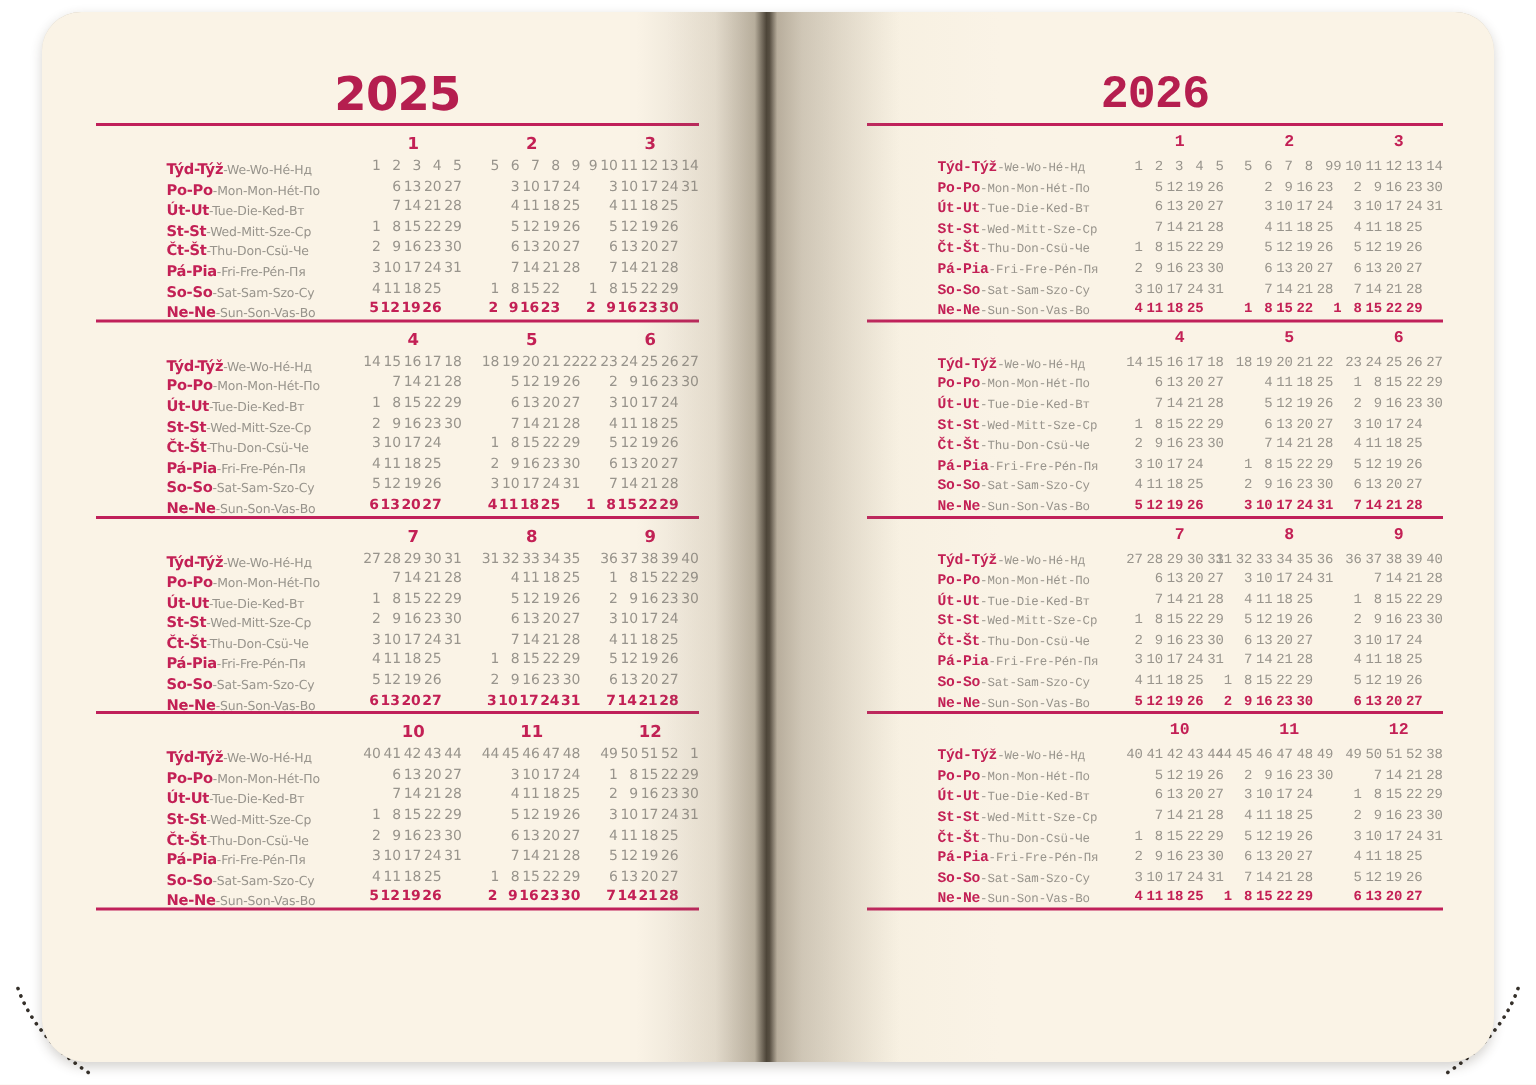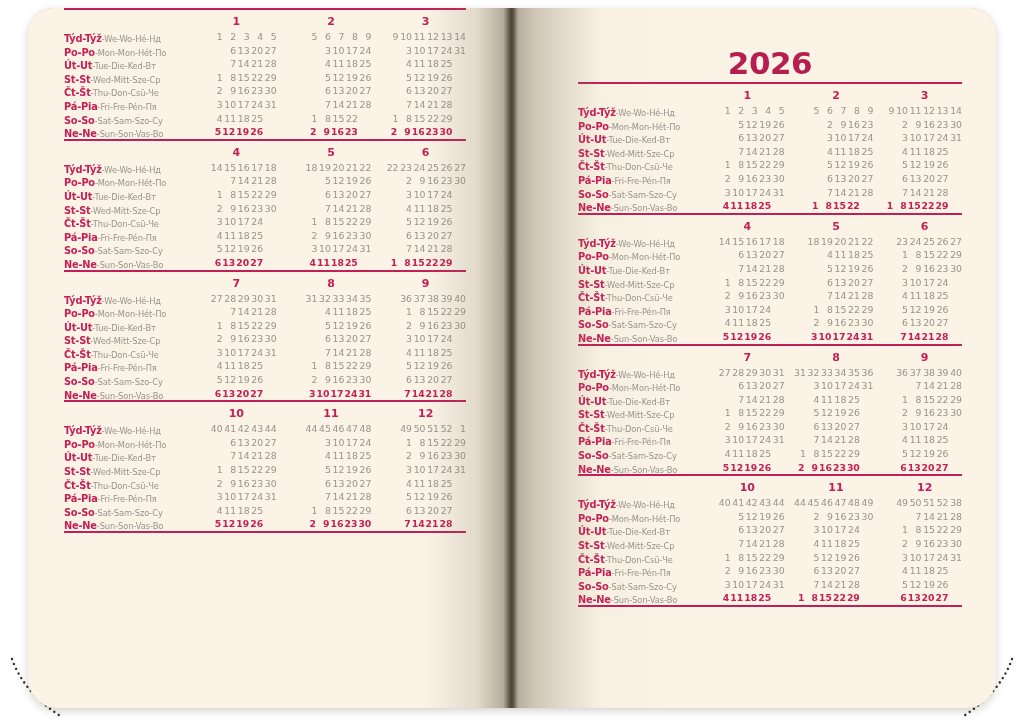--- a/index.html
+++ b/index.html
@@ -21,21 +21,21 @@
   .book{
     position:absolute;left:28px;top:8px;width:968px;height:700px;z-index:2;
     border-radius:26px 26px 30px 30px;
     display:flex;background:var(--page);overflow:hidden;
     box-shadow:0 3px 8px rgba(60,50,35,.22),
                inset 0 16px 18px -14px rgba(95,82,60,.5),
                inset 0 -14px 16px -14px rgba(95,82,60,.3);
   }
   .page{position:relative;width:50%;height:100%;}
   .page-left{padding:0 46px 0 36px;background:linear-gradient(90deg,#faf3e6 0%,#faf3e6 86%,#f1e9d9 100%);}
-  .page-right{padding:0 34px 16px 66px;background:linear-gradient(90deg,#eee5d4 0%,#f7f0e1 16%,#faf3e6 32%);}
+  .page-right{padding:0 34px 16px 66px;background:linear-gradient(90deg,#eee5d4 0%,#f7f0e1 16%,#faf3e6 32%);font-family:Liberation Mono, monospace;}
 
   .gutter{
     position:absolute;left:50%;top:0;bottom:0;width:176px;transform:translateX(-50%);
     pointer-events:none;z-index:4;
     background:linear-gradient(90deg,
       rgba(124,112,94,0) 0%,
       rgba(124,112,94,.16) 30%,
       rgba(100,88,68,.42) 45%,
       rgba(54,46,34,.88) 49.4%,
       rgba(54,46,34,.82) 50.6%,
@@ -46,21 +46,21 @@
   }
 
   .year-title{
     height:74px;display:flex;align-items:flex-end;justify-content:center;
     font-size:31px;font-weight:700;line-height:1;color:var(--title);
     letter-spacing:-.5px;padding-bottom:3px;
   }
   .hr{border-top:2px solid var(--rule);height:0;}
 
   .band{display:flex;padding-top:2px;}
-  .labels{flex:0 0 118px;width:118px;}
+  .labels{flex:0 0 118px;width:118px;margin-left:47px;}
   .month{flex:1 1 0;min-width:0;margin-left:14px;}
   .mh{height:18px;line-height:19px;}
   .mnum{text-align:center;color:var(--accent);font-weight:700;font-size:11px;}
   .row{display:flex;justify-content:flex-end;height:13.6px;line-height:13.6px;
        font-size:9.3px;color:var(--gray);}
   .cell{flex:0 0 12.5px;margin-left:1px;text-align:right;white-space:pre;}
   .row.sun{color:var(--accent);font-weight:700;}
   .lbl{height:13.6px;line-height:13.6px;white-space:nowrap;}
   .lb{color:var(--accent);font-weight:700;font-size:9.8px;letter-spacing:-.2px;}
   .lr{color:var(--gray);font-size:8.3px;letter-spacing:-.1px;}
@@ -73,20 +73,21 @@
   <svg class="stitch stitch-l" width="86" height="78" viewBox="0 0 86 78">
     <path d="M8 14 Q 20 48 58 72" fill="none" stroke="#35302a" stroke-width="2.4" stroke-dasharray="0.1 5.2" stroke-linecap="round"></path>
   </svg>
   <svg class="stitch stitch-r" width="86" height="78" viewBox="0 0 86 78">
     <path d="M78 14 Q 66 48 28 72" fill="none" stroke="#35302a" stroke-width="2.4" stroke-dasharray="0.1 5.2" stroke-linecap="round"></path>
   </svg>
 
   <div class="book">
 
     <div class="page page-left">
+      <div class="year-title">2025</div>
       <div class="hr"></div>
       <div>
           <div class="band">
             <div class="labels">
               <div class="mh"></div>
               <div class="lbl"><b class="lb">Týd-Týž</b><span class="lr">-We-Wo-Hé-Нд</span></div>
               <div class="lbl"><b class="lb">Po-Po</b><span class="lr">-Mon-Mon-Hét-По</span></div>
               <div class="lbl"><b class="lb">Út-Ut</b><span class="lr">-Tue-Die-Ked-Вт</span></div>
               <div class="lbl"><b class="lb">St-St</b><span class="lr">-Wed-Mitt-Sze-Ср</span></div>
               <div class="lbl"><b class="lb">Čt-Št</b><span class="lr">-Thu-Don-Csü-Че</span></div>

